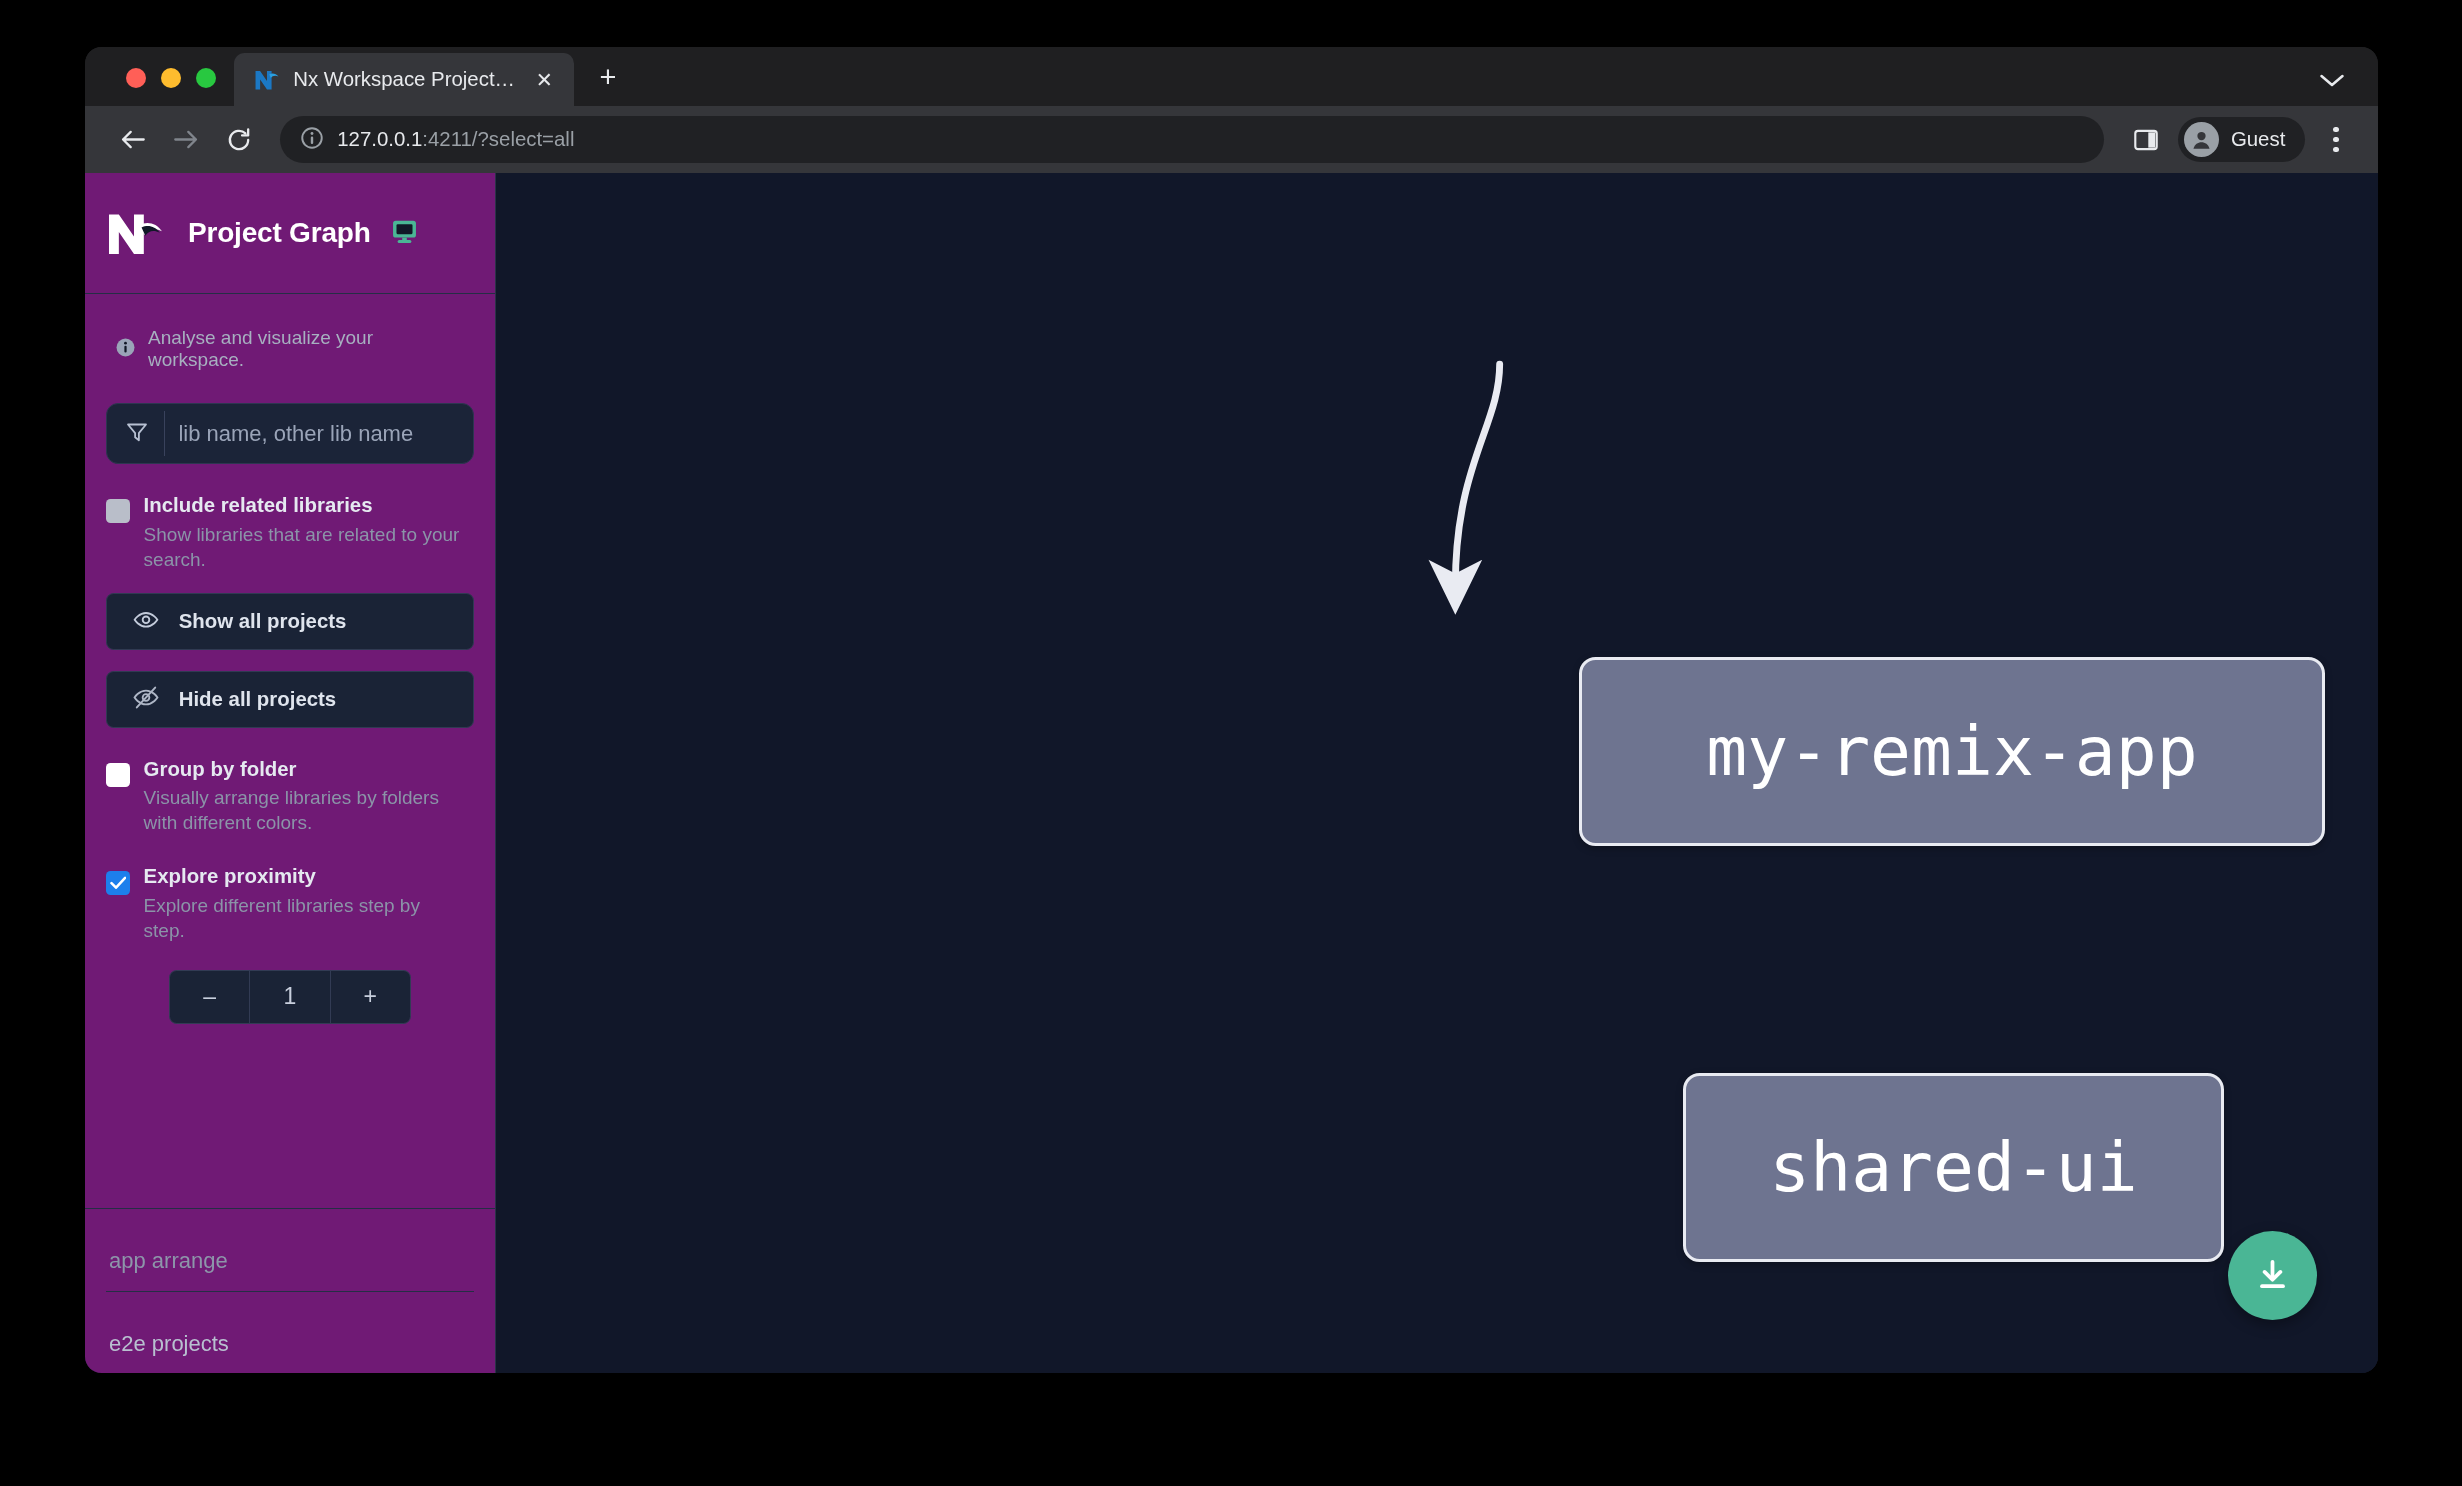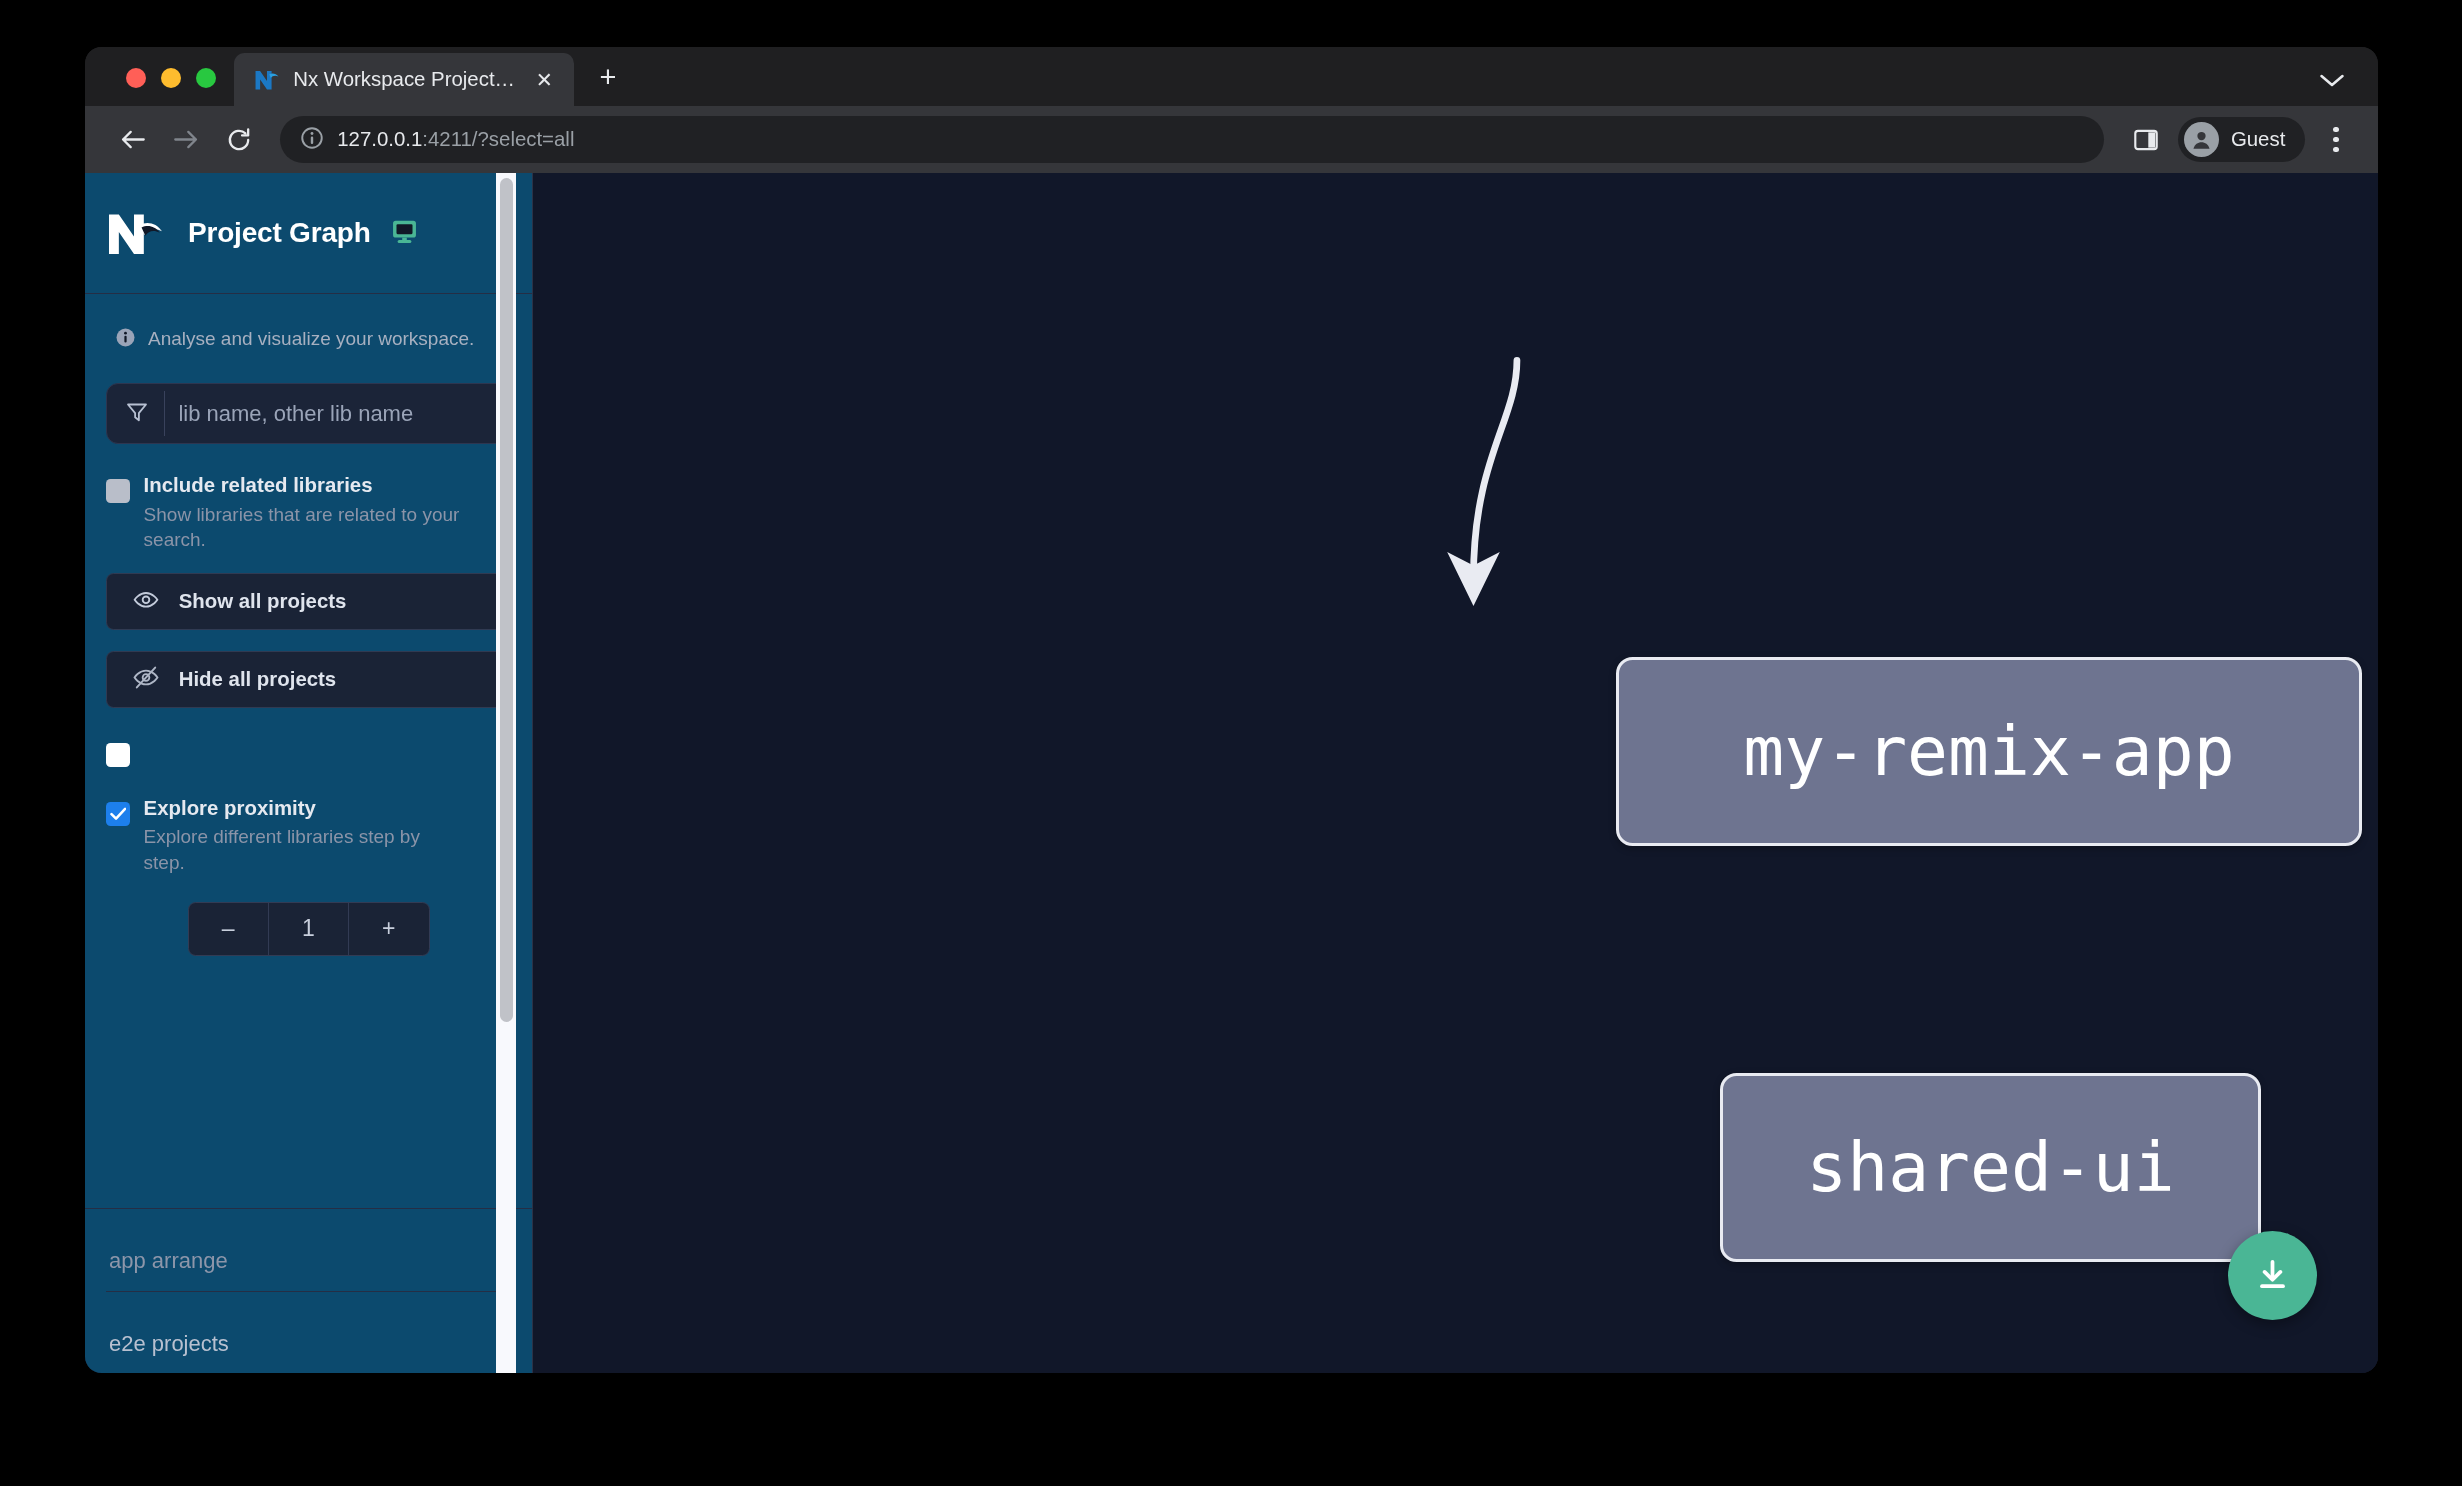--- a/index.html
+++ b/index.html
@@ -134,23 +134,23 @@
   #page {
     position: relative;
     height: 1201px;
     background: #0f1629;
     display: flex;
   }
 
   
   #sidebar {
     position: relative;
-    width: 448px;
+    width: 411px;
     height: 100%;
-    background: #0c4a6e;
+    background: #701a75;
     border-right: 0.8px solid #2b3348;
     display: flex; flex-direction: column;
   }
   #sidebar-header {
     height: 121px;
     display: flex; align-items: center;
     padding-left: 21px;
     gap: 0;
     border-bottom: 0.8px solid #252e45;
   }
@@ -442,20 +442,24 @@
               <path d="M2 15s5.6-9 15-9 15 9 15 9-5.6 9-15 9-15-9-15-9z" stroke="#aeb6c6" stroke-width="2.4" fill="none"></path>
               <circle cx="17" cy="15" r="4.4" stroke="#aeb6c6" stroke-width="2.4" fill="none"></circle>
               <path d="M5 28L29 2" stroke="#aeb6c6" stroke-width="2.6" stroke-linecap="round"></path>
             </svg>
           </span>
           <span class="lbl">Hide all projects</span>
         </div>
 
         <div class="opt-group">
           <span class="cbx off-white"></span>
+          <span class="opt-texts">
+            <span class="opt-label">Group by folder</span>
+            <span class="opt-desc">Visually arrange libraries by folders with different colors.</span>
+          </span>
         </div>
 
         <div class="opt-group">
           <span class="cbx on">
             <svg width="16.6" height="13.6" viewBox="0 0 22 18">
                 <path d="M2 9.5l6 6L20 2.5" stroke="#ffffff" stroke-width="3.4" fill="none" stroke-linecap="round" stroke-linejoin="round"></path>
               </svg>
           </span>
           <span class="opt-texts">
             <span class="opt-label">Explore proximity</span>

